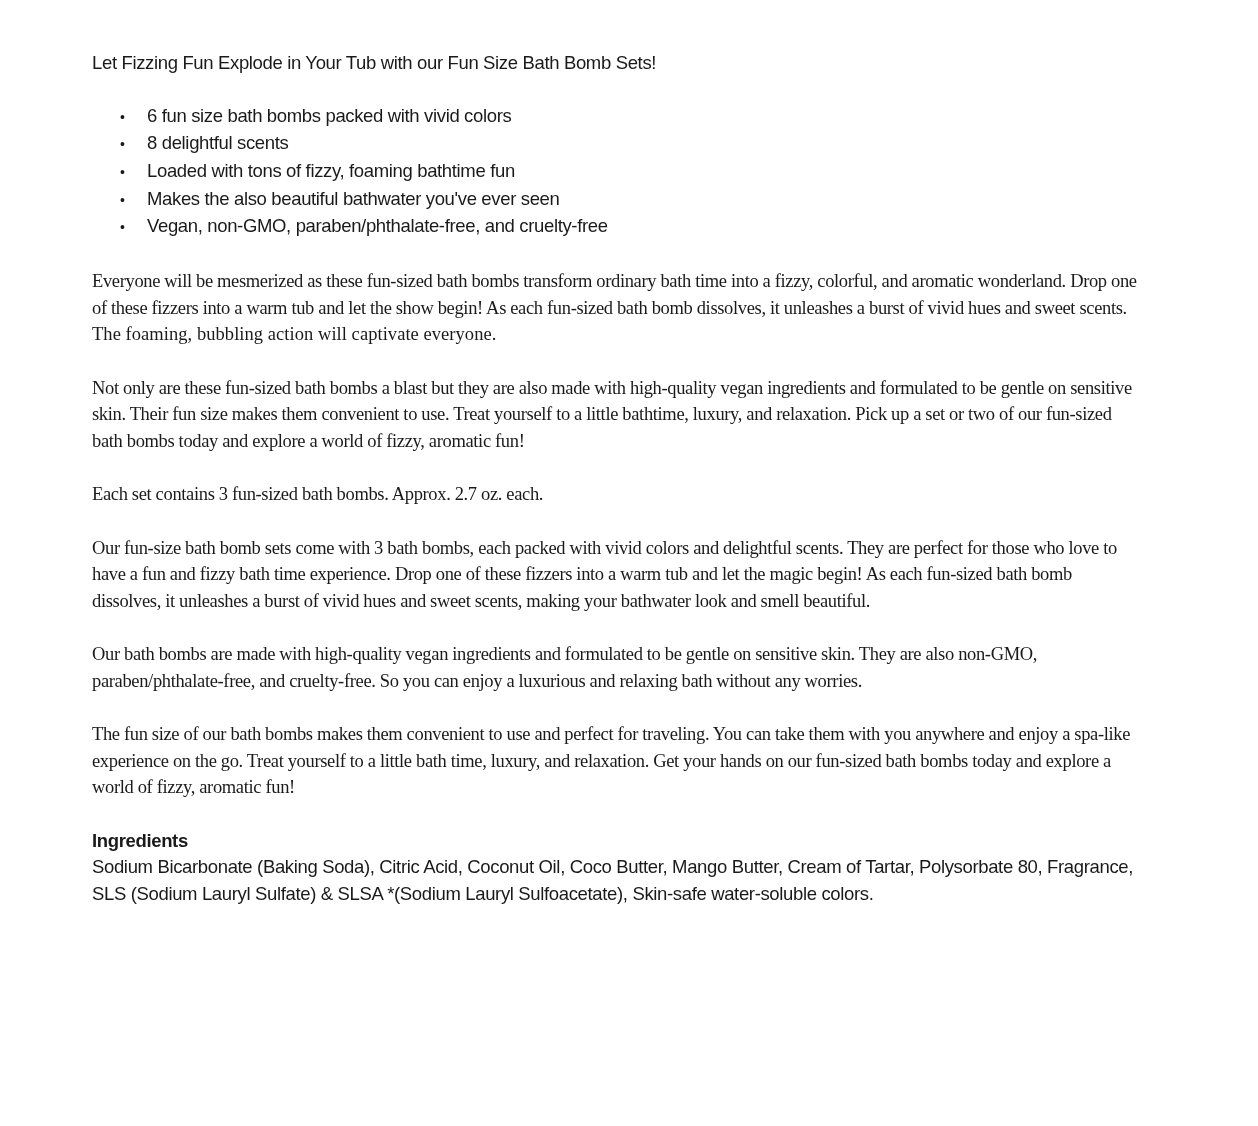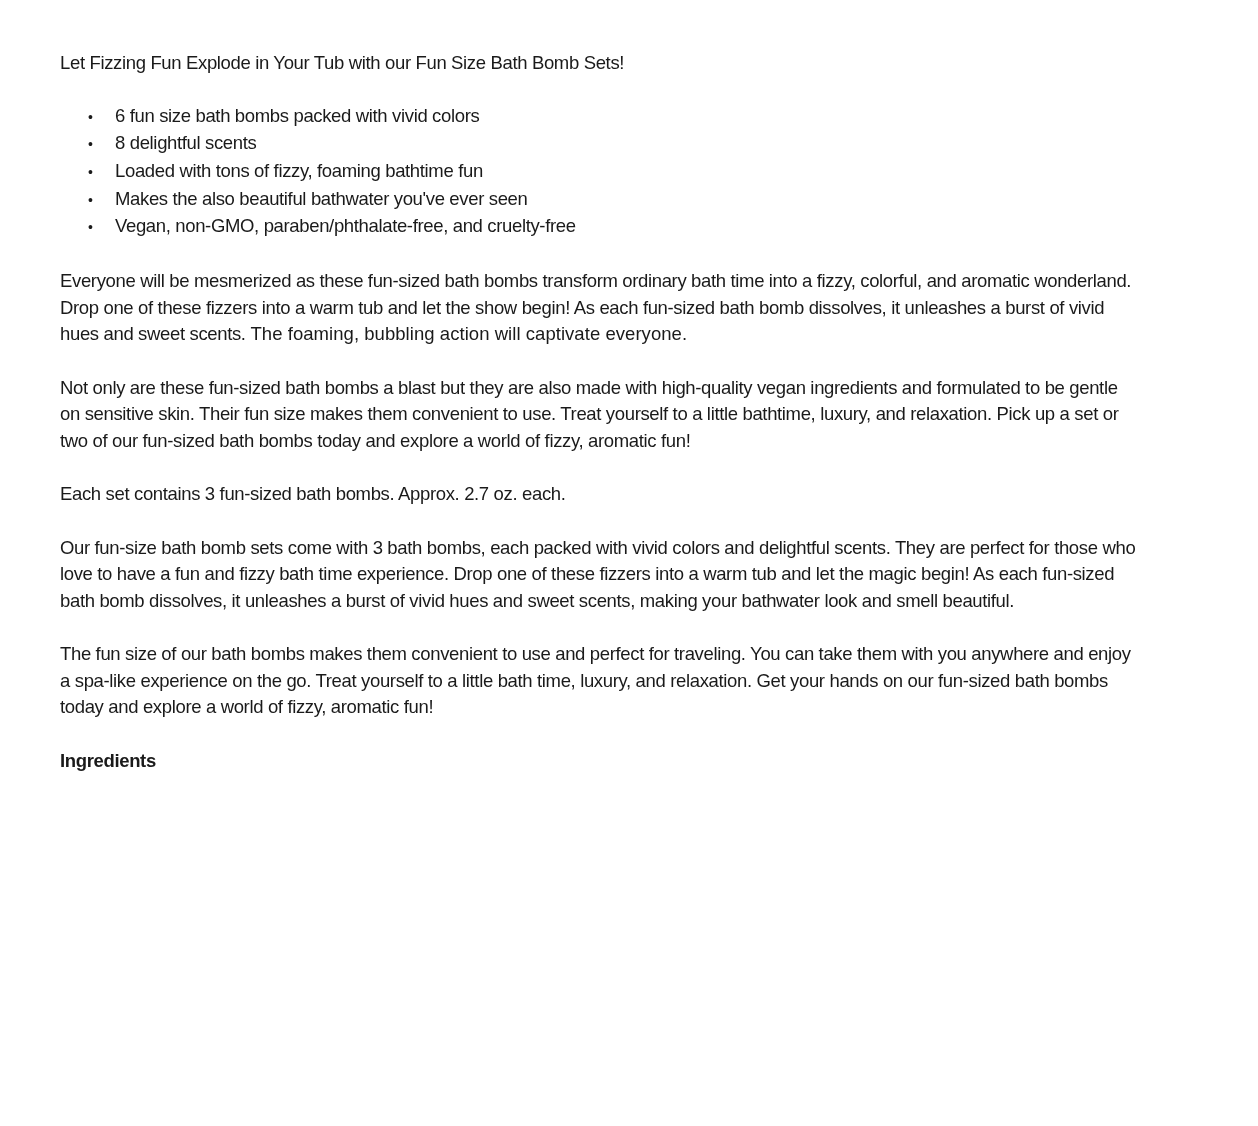--- a/index.html
+++ b/index.html
@@ -10,21 +10,21 @@
   body {
     width: 1258px;
     height: 1126px;
     box-sizing: border-box;
     font-family: "Liberation Sans", sans-serif;
     color: #1a1a1a;
     overflow: hidden;
   }
   .doc {
     box-sizing: border-box;
-    padding: 50px 58px 0 60px;
+    padding: 50px 58px 0 92px;
     max-width: 1200px;
   }
   .doc-text {
     font-size: 18.5px;
     line-height: 26.5px;
     letter-spacing: -0.35px;
   }
   .title {
     font-size: 18.5px;
     line-height: 26.5px;
@@ -44,20 +44,21 @@
   }
   ul.bullets .dot {
     width: 27px;
     margin-left: 28px;
     flex: 0 0 27px;
     font-size: 14px;
   }
   p.para {
     margin: 16px 0 27px 0;
     max-width: 1080px;
+    font-family: Liberation Serif, serif;
   }
   .tail-segment {
     letter-spacing: 0.05px;
   }
   .ingredients-heading {
     font-weight: bold;
     margin: 0;
     max-width: 1080px;
   }
   p.ingredients-body {
@@ -97,19 +98,21 @@
 
   <p class="para"><span>Everyone will be mesmerized as these fun-sized bath bombs transform ordinary bath time into a fizzy, colorful, and aromatic wonderland. Drop one of these fizzers into a warm tub and let the show begin! As each fun-sized bath bomb dissolves, it unleashes a burst of vivid hues and sweet scents.</span><span class="tail-segment"> The foaming, bubbling action will captivate everyone.</span></p>
 
   <p class="para">Not only are these fun-sized bath bombs a blast but they are also made with high-quality vegan ingredients and formulated to be gentle on sensitive skin. Their fun size makes them convenient to use. Treat yourself to a little bathtime, luxury, and relaxation. Pick up a set or two of our fun-sized bath bombs today and explore a world of fizzy, aromatic fun!</p>
 
   <p class="para">Each set contains 3 fun-sized bath bombs. Approx. 2.7 oz. each.</p>
 
 
   <p class="para">Our fun-size bath bomb sets come with 3 bath bombs, each packed with vivid colors and delightful scents. They are perfect for those who love to have a fun and fizzy bath time experience. Drop one of these fizzers into a warm tub and let the magic begin! As each fun-sized bath bomb dissolves, it unleashes a burst of vivid hues and sweet scents, making your bathwater look and smell beautiful.</p>
 
+  <p class="para">Our bath bombs are made with high-quality vegan ingredients and formulated to be gentle on sensitive skin. They are also non-GMO, paraben/phthalate-free, and cruelty-free. So you can enjoy a luxurious and relaxing bath without any worries.</p>
 
   <p class="para">The fun size of our bath bombs makes them convenient to use and perfect for traveling. You can take them with you anywhere and enjoy a spa-like experience on the go. Treat yourself to a little bath time, luxury, and relaxation. Get your hands on our fun-sized bath bombs today and explore a world of fizzy, aromatic fun!</p>
 
   <p class="ingredients-heading">Ingredients</p>
 
+  <p class="ingredients-body">Sodium Bicarbonate (Baking Soda), Citric Acid, Coconut Oil, Coco Butter, Mango Butter, Cream of Tartar, Polysorbate 80, Fragrance, SLS (Sodium Lauryl Sulfate) &amp; SLSA *(Sodium Lauryl Sulfoacetate), Skin-safe water-soluble colors.</p>
 
 </div>
 
 </body></html>

